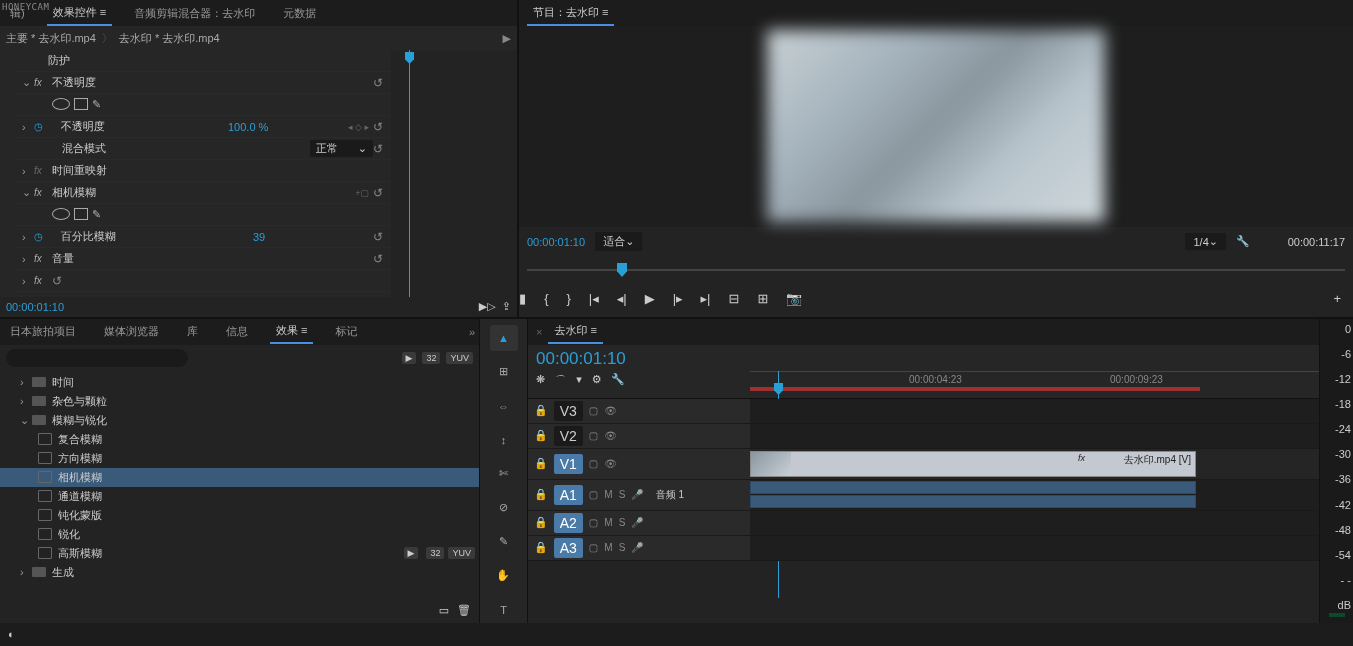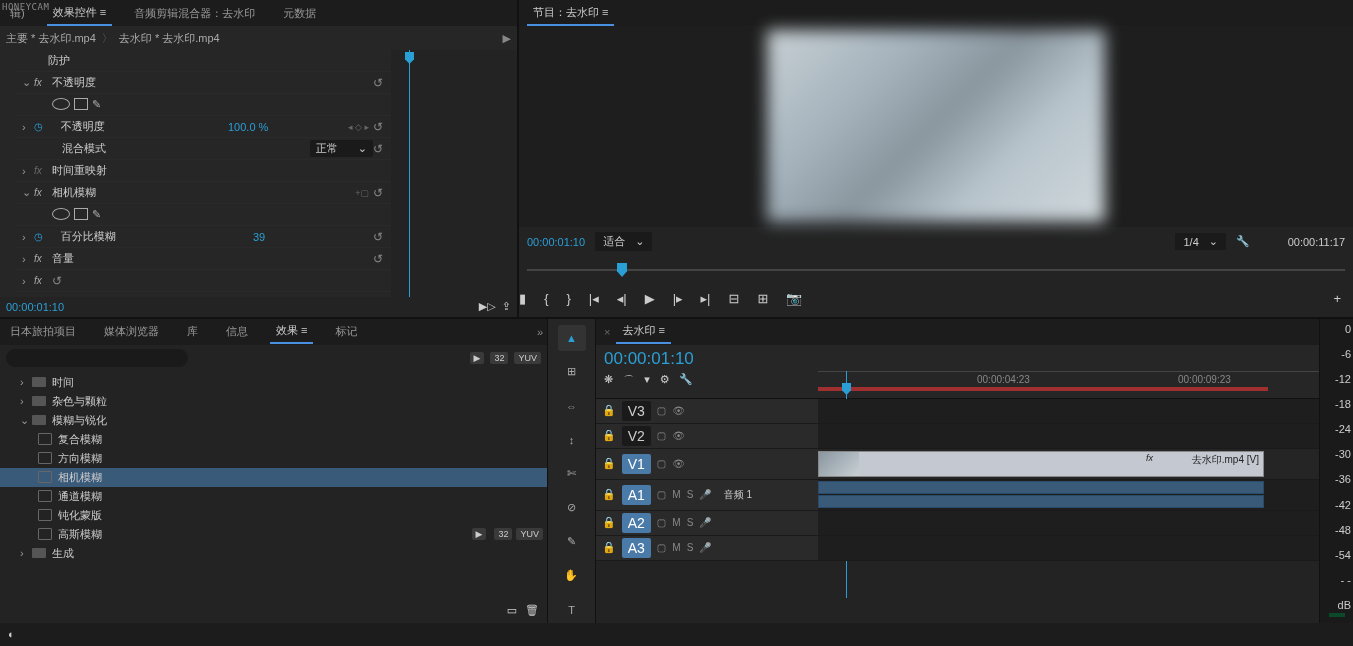--- a/index.html
+++ b/index.html
@@ -40,31 +40,31 @@
 .tc { color: #2a9fd6; }
 .tc-icons { margin-left: auto; display: flex; gap: 6px; color: #aaa; }
 
 
 .program { flex: 1; background: #232323; display: flex; flex-direction: column; }
 .prog-tabs { height: 26px; display: flex; align-items: center; padding: 0 8px; background: #1c1c1c; }
 .preview-area { flex: 1; display: flex; align-items: center; justify-content: center; background: #1e1e1e; }
 .preview-img { width: 338px; height: 192px; background: linear-gradient(135deg, #c8d0d4 0%, #a4b2bc 30%, #8a969e 50%, #b8c4cc 70%, #d0d8dc 100%); filter: blur(8px); position: relative; }
 .prog-controls { height: 30px; display: flex; align-items: center; padding: 0 8px; gap: 10px; background: #232323; }
 .prog-controls .tc { color: #2a9fd6; }
-.fit-combo { background: #1a1a1a; padding: 2px 8px; display: flex; align-items: center; gap: 10px; }
+.fit-combo { background: #1a1a1a; padding: 2px 8px; display: flex; align-items: center; }
 .prog-controls .right { margin-left: auto; display: flex; align-items: center; gap: 10px; }
 .scrubber { height: 24px; position: relative; margin: 0 8px; }
 .scrubber-track { position: absolute; top: 12px; left: 0; right: 0; height: 2px; background: #444; }
 .scrubber-head { position: absolute; top: 6px; left: 90px; width: 10px; height: 14px; background: #2a9fd6; clip-path: polygon(0 0, 100% 0, 100% 60%, 50% 100%, 0 60%); }
 .transport { height: 36px; display: flex; align-items: center; justify-content: center; gap: 18px; color: #ccc; }
 .transport .icon { cursor: pointer; font-size: 13px; }
 .transport .plus { margin-left: auto; margin-right: 12px; }
 
 
-.effects-panel { width: 548px; background: #232323; display: flex; flex-direction: column; border-right: 1px solid #111; position: relative; }
+.effects-panel { width: 480px; background: #232323; display: flex; flex-direction: column; border-right: 1px solid #111; position: relative; }
 .search-row { height: 26px; display: flex; align-items: center; padding: 0 6px; gap: 6px; }
 .search-input { flex: 1; background: #1a1a1a; border: none; padding: 3px 20px 3px 20px; color: #ccc; border-radius: 10px; position: relative; }
 .search-wrap { flex: 1; position: relative; }
 .search-wrap::before { content: "⌕"; position: absolute; left: 6px; top: 2px; color: #888; }
 .badge { background: #3a3a3a; padding: 1px 4px; font-size: 9px; border-radius: 2px; color: #ccc; }
 .tree { flex: 1; overflow-y: auto; padding: 2px 0; }
 .tree-item { display: flex; align-items: center; height: 19px; padding-left: 6px; cursor: pointer; }
 .tree-item.selected { background: #3a5a7a; }
 .tree-item .tchev { width: 12px; color: #999; }
 .tree-item .folder-icon { width: 14px; height: 10px; background: #555; margin-right: 6px; border-radius: 1px; }
@@ -317,20 +317,24 @@
         <div class="tree-item d2">
             <span class="fx-icon"></span>
             <span>通道模糊</span>
           </div>
         <div class="tree-item d2">
             <span class="fx-icon"></span>
             <span>钝化蒙版</span>
           </div>
         <div class="tree-item d2">
             <span class="fx-icon"></span>
+            <span>锐化</span>
+          </div>
+        <div class="tree-item d2">
+            <span class="fx-icon"></span>
             <span>高斯模糊</span>
             <span style="margin-left:auto;margin-right:8px;" class="badge">▶</span>
             <span class="badge">32</span>
             <span class="badge" style="margin:0 4px;">YUV</span>
           </div>
         <div class="tree-item d1">
             <span class="tchev">›</span>
             <span class="folder-icon"></span>
             <span>生成</span>
           </div>

